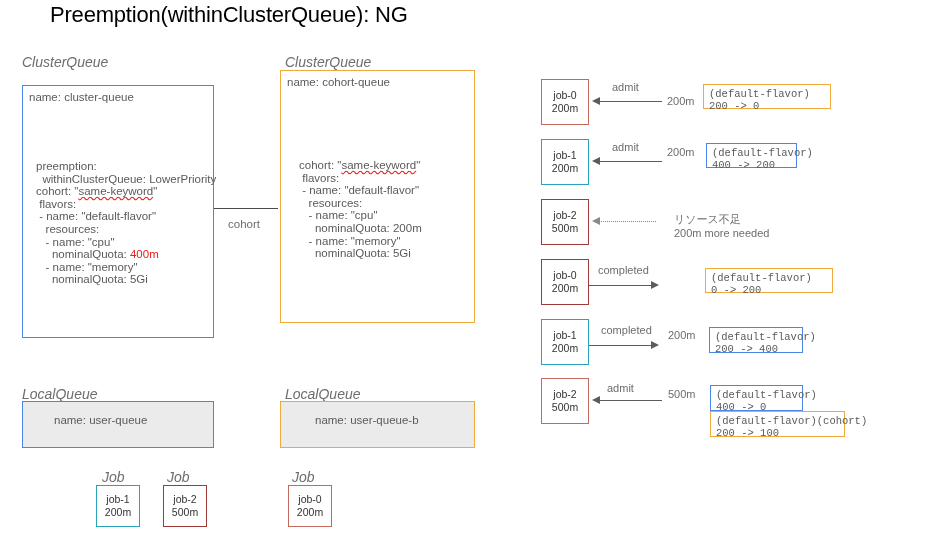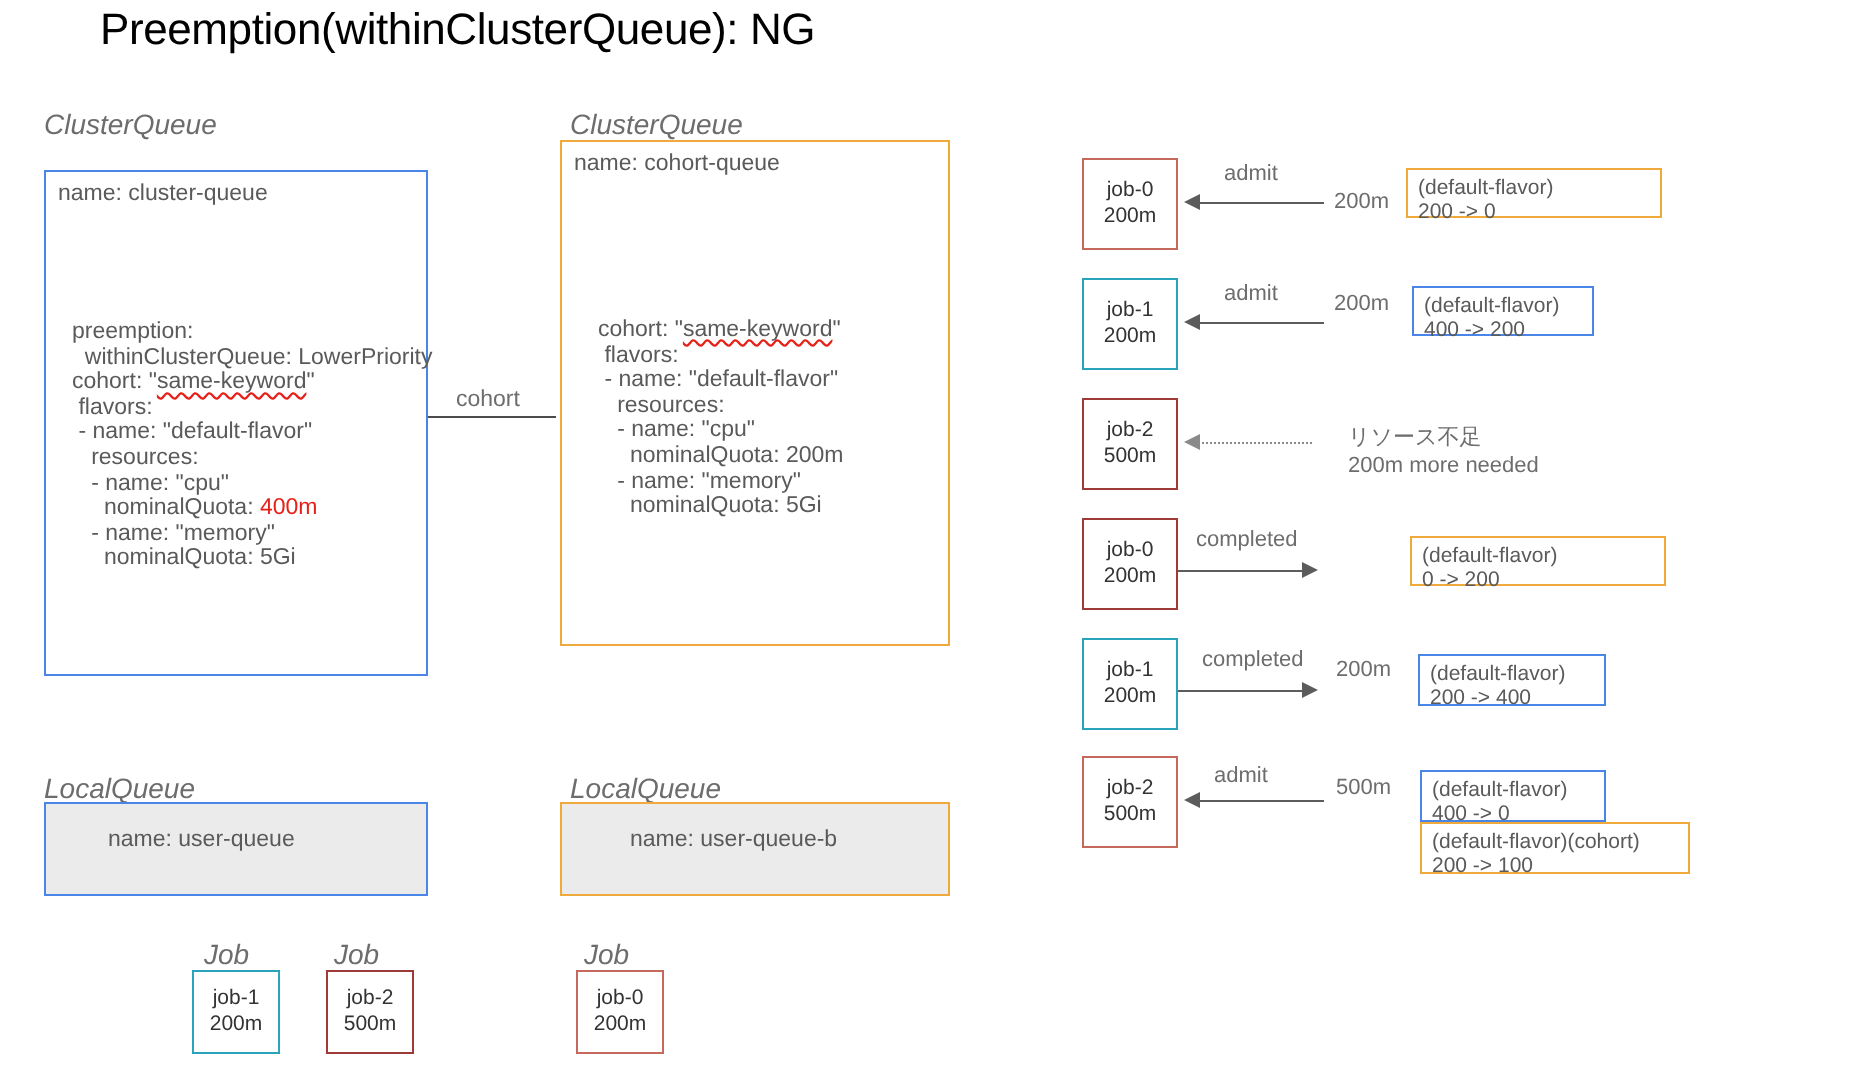--- a/index.html
+++ b/index.html
@@ -31,21 +31,21 @@
   .red-val{color:#e8201a;}
   .squiggle{
     text-decoration:underline;
     text-decoration-color:#e8201a;
     text-decoration-style:wavy;
     text-decoration-skip-ink:none;
   }
 
   
   .cohort-line{background:#4b4b4b;height:1.4px;}
-  .cohort-label{font-size:11.5px;color:#6d6d6d;white-space:nowrap;}
+  .cohort-label{font-size:11.5px;color:#6d6d6d;white-space:nowrap;margin-top:24px;}
 
   
   .lq-box{
     background:#ebebeb;border:1.5px solid #4a86e8;box-sizing:border-box;
   }
   .lq-box.orange{border-color:#f0a93b;}
   .lq-text{font-size:11.5px;color:#5a5a5a;white-space:nowrap;margin-left:24px;}
 
   
   .job-box{
@@ -67,21 +67,21 @@
   .arrow-head.right{border-width:4.5px 0 4.5px 8px;border-color:transparent transparent transparent #5c5c5c;}
   .arrow-head.left.dot{border-color:transparent #8a8a8a transparent transparent;}
 
   .edge-label{font-size:11px;color:#6d6d6d;white-space:nowrap;}
   .amount-label{font-size:11px;color:#6d6d6d;white-space:nowrap;}
 
   
   .flavor-box{
     box-sizing:border-box;background:#ffffff;border:1.4px solid #f0a93b;
     font-size:10.5px;line-height:12px;color:#5a5a5a;
-    padding:3px 4px 3px 5px;white-space:pre;
+    padding:3px 4px 3px 5px;white-space:pre;font-family:Liberation Mono, monospace;
   }
   .flavor-box.blue{border-color:#4a86e8;}
 
   .note-text{font-size:11px;line-height:14px;color:#6d6d6d;white-space:pre;}
 </style>
 </head>
 <body>
 
 <div class="abs" id="page-title">Preemption(withinClusterQueue): NG</div>
 

